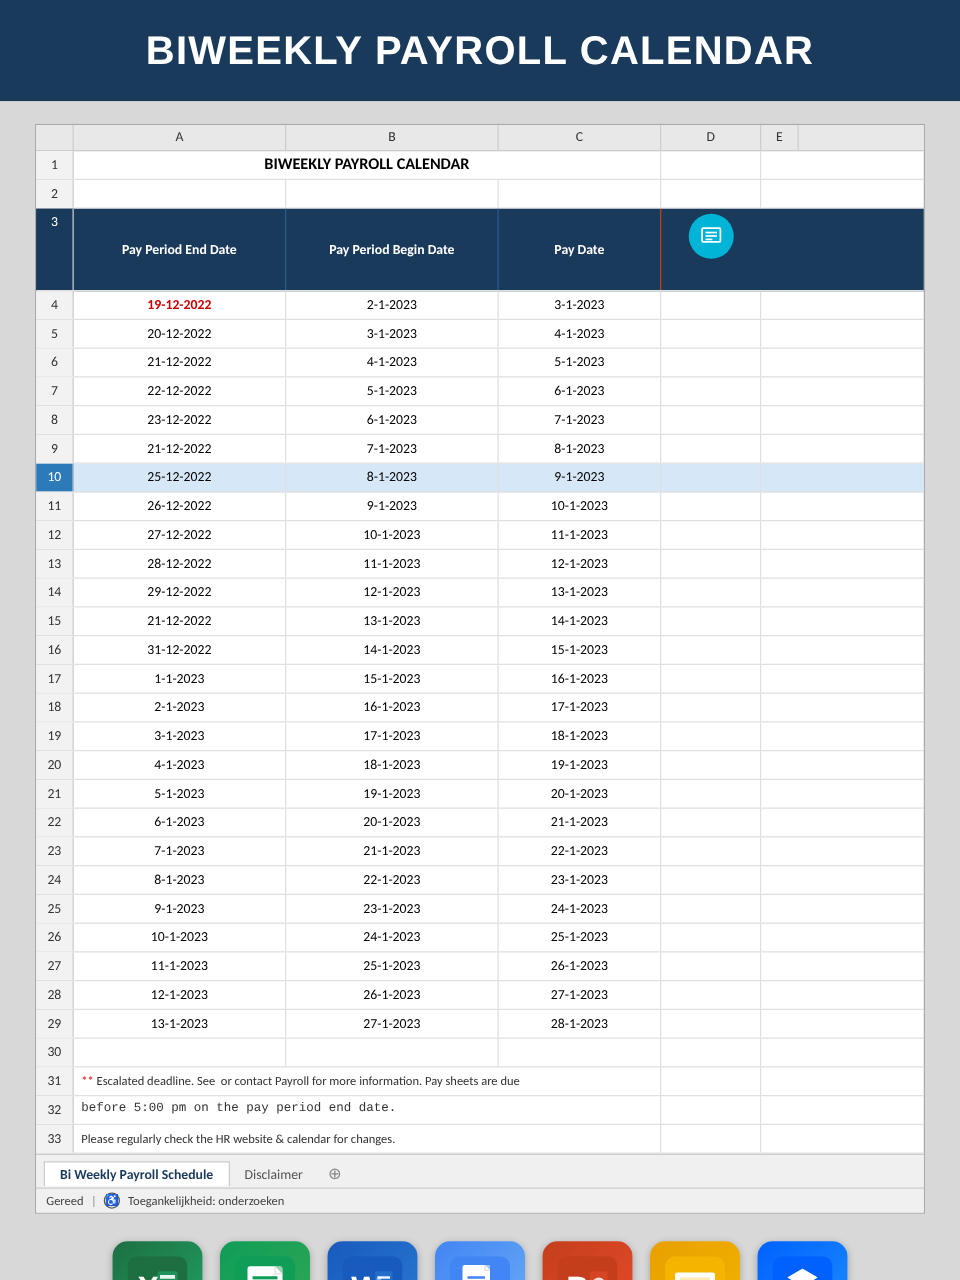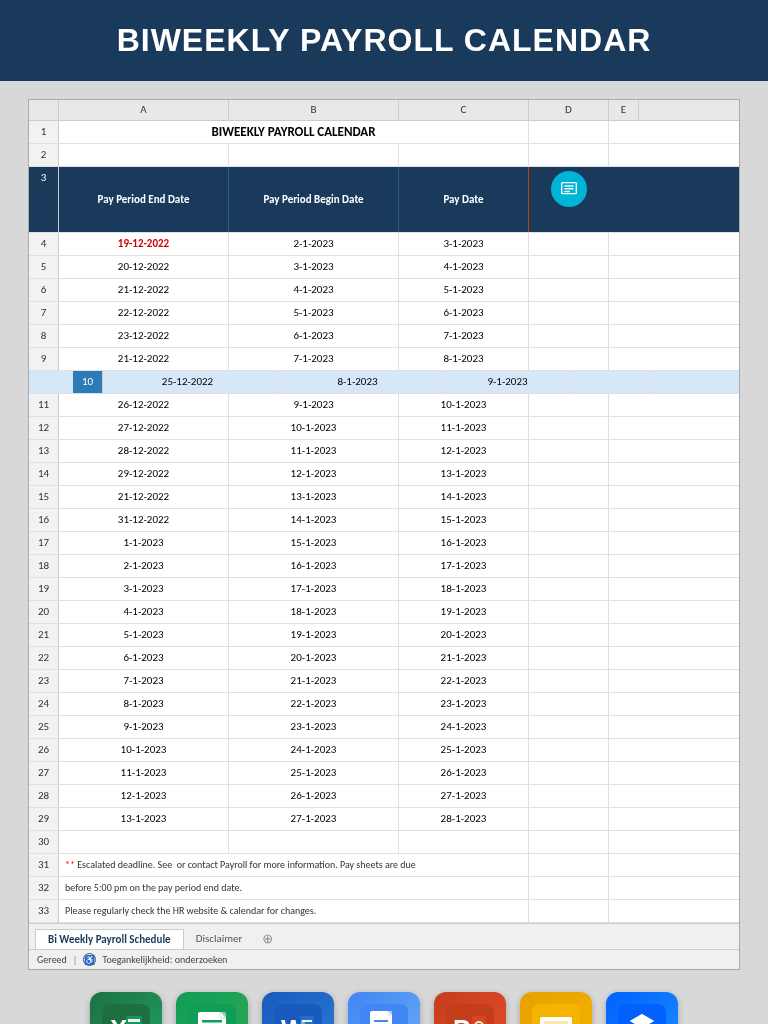--- a/index.html
+++ b/index.html
@@ -65,21 +65,20 @@
     .col-e { width: 30px; }
 
     
     .ss-row {
       display: flex;
       border-bottom: 1px solid #e0e0e0;
       min-height: 22px;
     }
     .ss-row.selected {
       background: #d6e8f7;
-      padding-left: 44px;
     }
     .row-num {
       width: 30px;
       min-width: 30px;
       border-right: 1px solid #ccc;
       text-align: center;
       font-size: 11px;
       color: #333;
       background: #f2f2f2;
       line-height: 22px;
@@ -483,21 +482,21 @@
       <div class="cell col-d"></div>
     </div>
 
     <div class="ss-row notes-row">
       <div class="row-num">31</div>
       <div class="cell" style="width:470px;min-width:470px;font-size:10px;border-right:1px solid #e0e0e0;"><span class="asterisk">**</span>&nbsp;Escalated deadline. See &nbsp;or contact Payroll for more information. Pay sheets are due</div>
       <div class="cell col-d"></div>
     </div>
     <div class="ss-row notes-row">
       <div class="row-num">32</div>
-      <div class="cell" style="width:470px;min-width:470px;font-size:10px;border-right:1px solid #e0e0e0;">before 5:00 pm on the pay period end date.</div>
+      <div class="cell" style="width:470px;min-width:470px;font-size:10px;border-right:1px solid #e0e0e0;font-family:Liberation Mono, monospace;">before 5:00 pm on the pay period end date.</div>
       <div class="cell col-d"></div>
     </div>
     <div class="ss-row notes-row">
       <div class="row-num">33</div>
       <div class="cell" style="width:470px;min-width:470px;font-size:10px;border-right:1px solid #e0e0e0;text-align:right;">Please regularly check the HR website &amp; calendar for changes.</div>
       <div class="cell col-d"></div>
     </div>
 
     <div class="tab-bar">
       <div class="tab-active">Bi Weekly Payroll Schedule</div>

